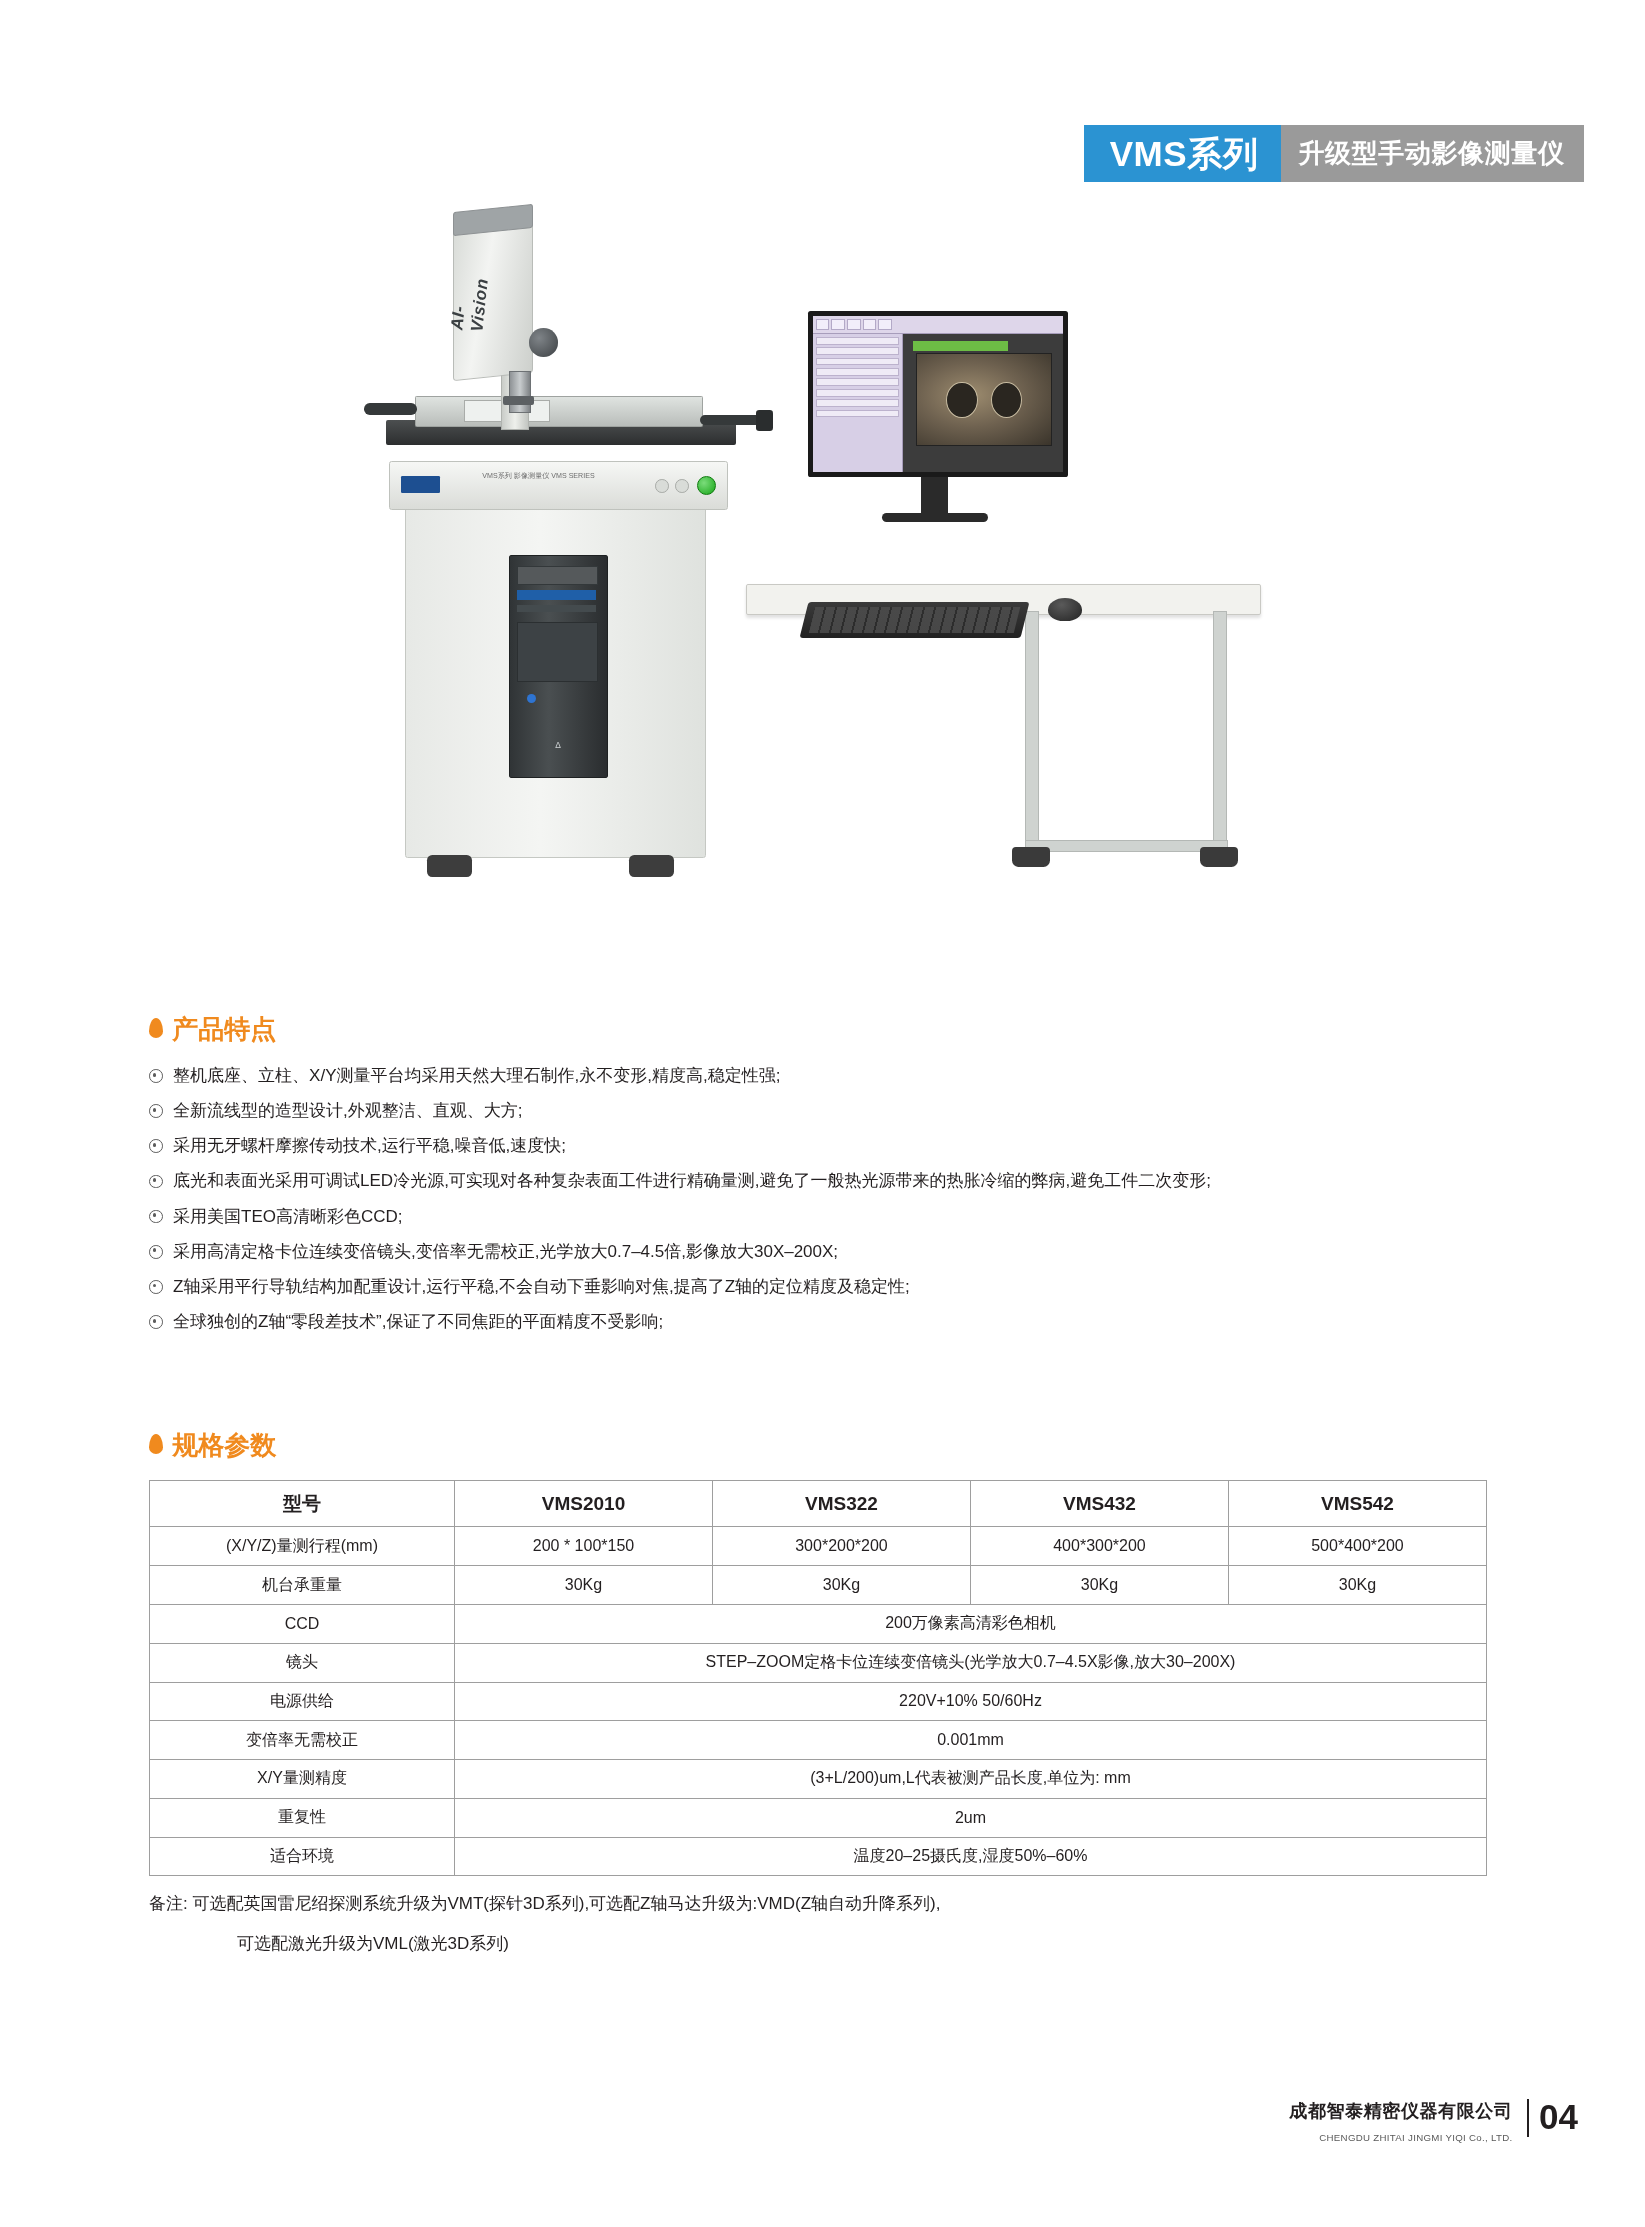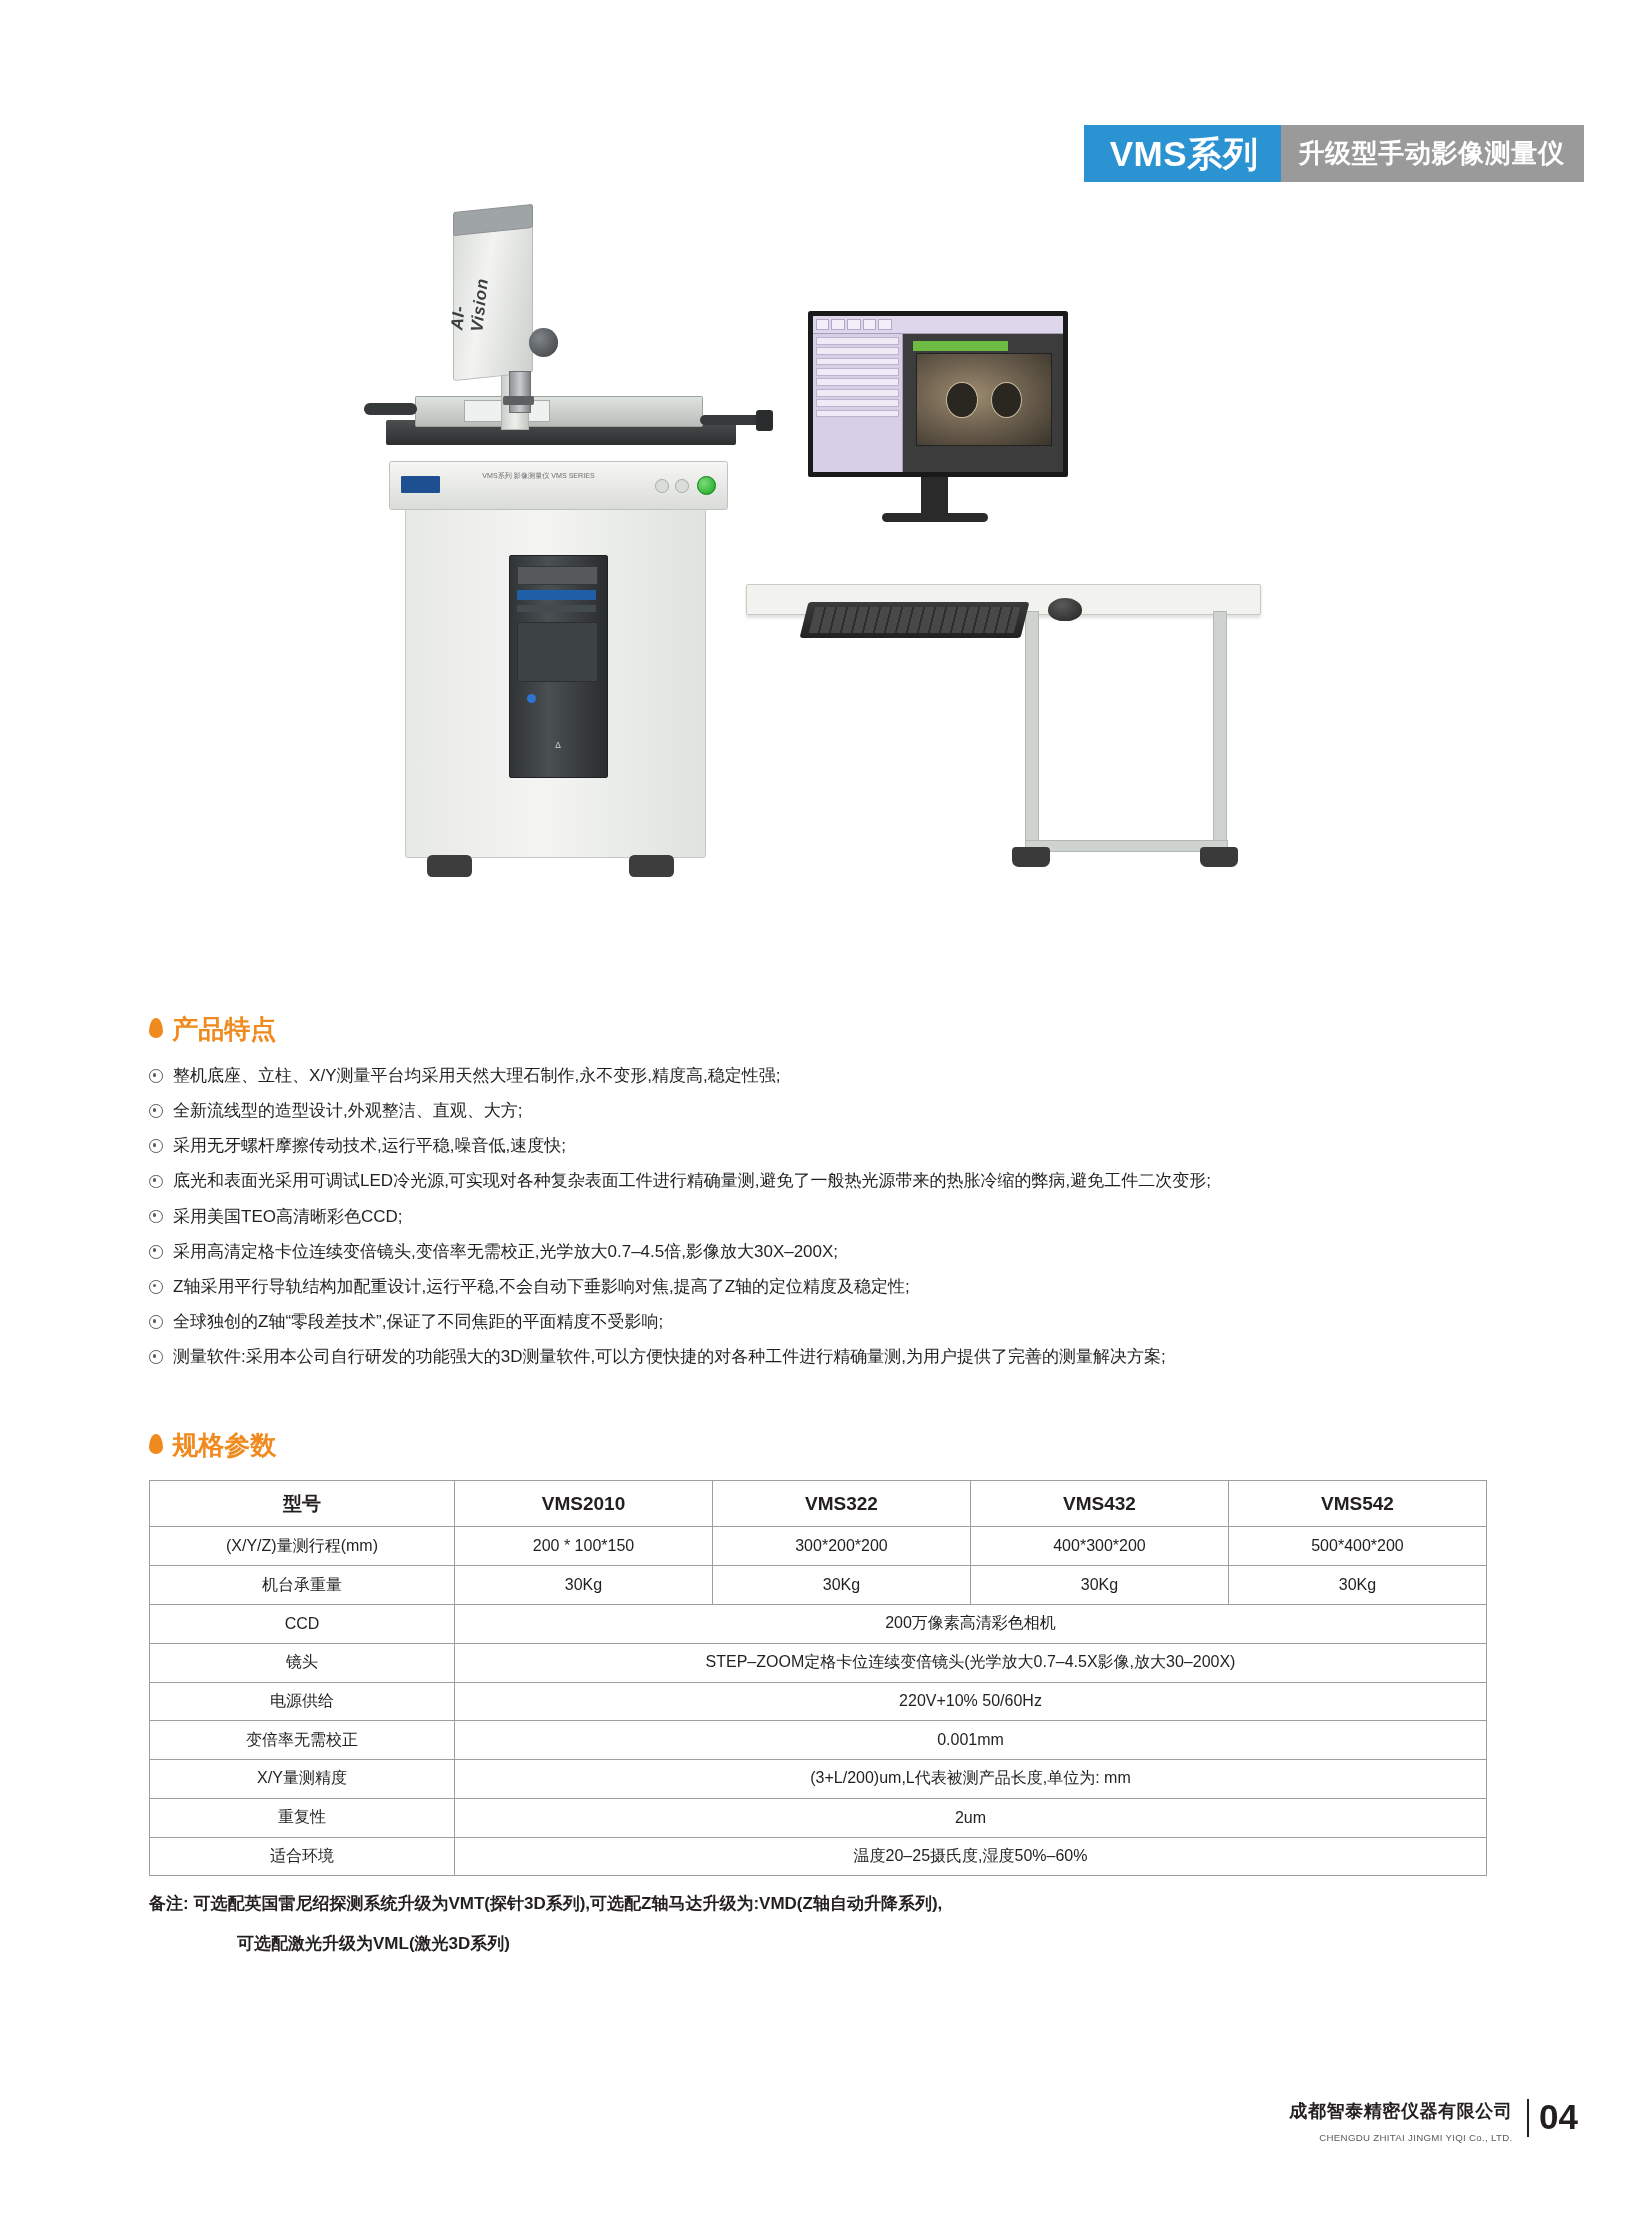--- a/index.html
+++ b/index.html
@@ -393,21 +393,20 @@
     padding: 9.7px 3.9px;
   }
   table.spec col.c0 { width: 305px; }
   table.spec col.c1, table.spec col.c2, table.spec col.c3, table.spec col.c4 { width: 258px; }
 
   .note {
     margin-top: 14.3px;
     font-size: 17px;
     line-height: 1.5;
     color: #231f20;
-    font-weight: bold;
   }
   .note-indent { padding-left: 88px; }
 
   
   .footer {
     position: absolute;
     right: 68px;
     bottom: 84px;
     display: flex;
   }
@@ -536,24 +535,20 @@
       <span class="feat-bullet"></span>
       <span>采用高清定格卡位连续变倍镜头,变倍率无需校正,光学放大0.7–4.5倍,影像放大30X–200X;</span>
     </div>
     <div class="feat-item">
       <span class="feat-bullet"></span>
       <span>Z轴采用平行导轨结构加配重设计,运行平稳,不会自动下垂影响对焦,提高了Z轴的定位精度及稳定性;</span>
     </div>
     <div class="feat-item">
       <span class="feat-bullet"></span>
       <span>全球独创的Z轴“零段差技术”,保证了不同焦距的平面精度不受影响;</span>
-    </div>
-    <div class="feat-item">
-      <span class="feat-bullet"></span>
-      <span>测量软件:采用本公司自行研发的功能强大的3D测量软件,可以方便快捷的对各种工件进行精确量测,为用户提供了完善的测量解决方案;</span>
     </div>
   </div>
 </div>
 
 <div class="section" id="spec-section">
   <div class="sec-head">
     <span class="drop-icon"></span>
     <span>规格参数</span>
   </div>
 

